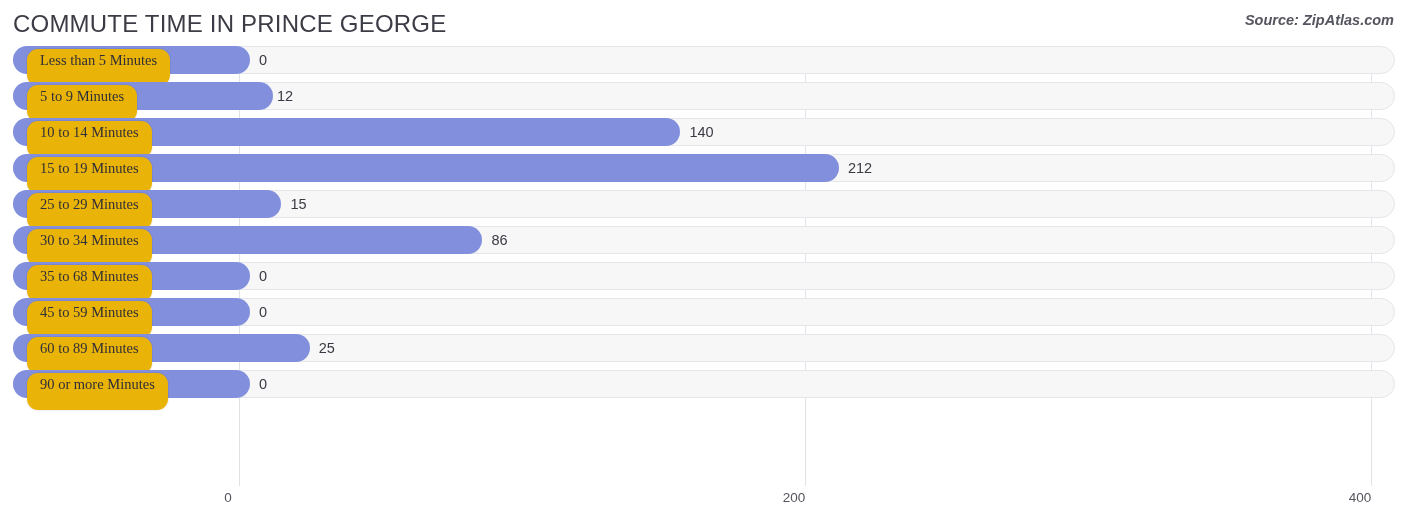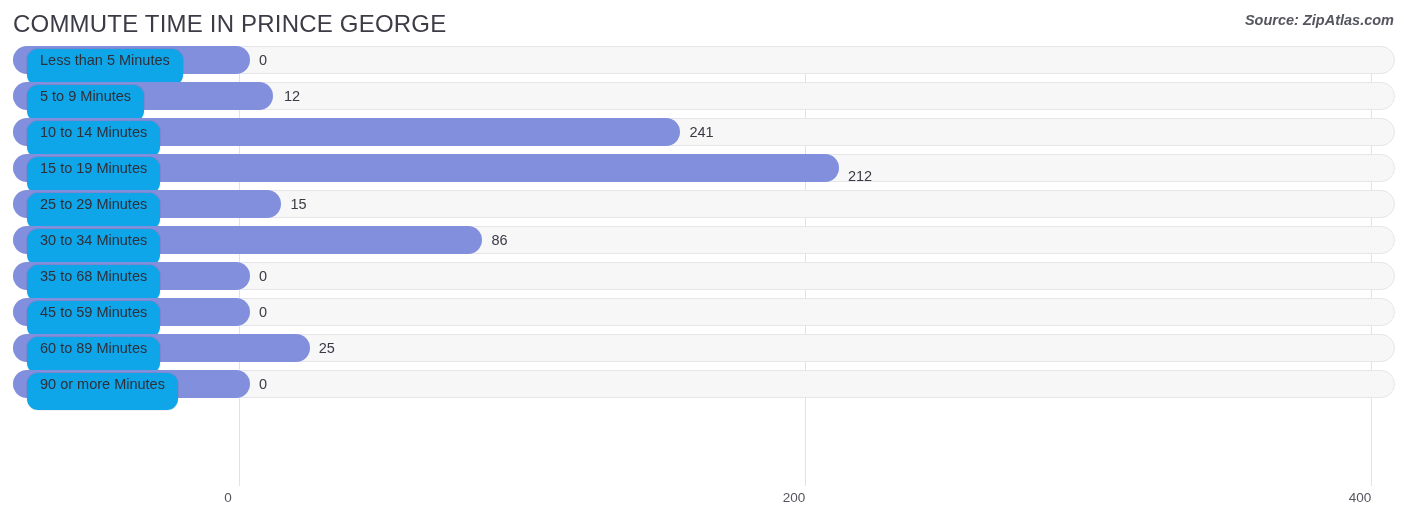--- a/index.html
+++ b/index.html
@@ -101,26 +101,27 @@
     border-radius: 14px;
     box-sizing: border-box;
   }
   .bar-label-pill {
     position: absolute;
     left: 27px;
     top: 3px;
     height: 37px;
     line-height: 22px;
     padding: 0 13px;
-    background: #0ea5e9;
+    background: #eab308;
     border-radius: 11px;
     font-size: 14.5px;
     color: #2f2f38;
     white-space: nowrap;
     box-shadow: 0 0 0 1px rgba(0,0,0,0.05);
+    font-family: Liberation Serif, serif;
   }
   .value-out {
     position: absolute;
     top: 0;
     height: 28px;
     line-height: 28px;
     font-size: 14.5px;
     color: #3a3a44;
     white-space: nowrap;
   }
@@ -169,33 +170,33 @@
       <div class="row">
         <div class="track"></div>
         <div class="bar" style="width: 237px; background: rgb(129, 143, 221);"></div>
         <div class="bar-label-pill">Less than 5 Minutes</div>
         <div class="value-out" style="left: 259px;">0</div>
       </div>
       <div class="row">
         <div class="track"></div>
         <div class="bar" style="width: 259.96px; background: rgb(129, 143, 221);"></div>
         <div class="bar-label-pill">5 to 9 Minutes</div>
-        <div class="value-out" style="left: 284px;">12</div>
+        <div class="value-out" style="left: 277px;">12</div>
       </div>
       <div class="row">
         <div class="track"></div>
         <div class="bar" style="width: 667.48px; background: rgb(129, 143, 221);"></div>
         <div class="bar-label-pill">10 to 14 Minutes</div>
-        <div class="value-out" style="left: 689.48px;">241</div>
+        <div class="value-out" style="left: 689.48px;">140</div>
       </div>
       <div class="row">
         <div class="track"></div>
         <div class="bar" style="width: 825.96px; background: rgb(129, 143, 221);"></div>
         <div class="bar-label-pill">15 to 19 Minutes</div>
-        <div class="value-out" style="left: 847.96px; margin-top: 8px;">212</div>
+        <div class="value-out" style="left: 847.96px;">212</div>
       </div>
       <div class="row">
         <div class="track"></div>
         <div class="bar" style="width: 268.45px; background: rgb(129, 143, 221);"></div>
         <div class="bar-label-pill">25 to 29 Minutes</div>
         <div class="value-out" style="left: 290.45px;">15</div>
       </div>
       <div class="row">
         <div class="track"></div>
         <div class="bar" style="width: 469.38px; background: rgb(129, 143, 221);"></div>

